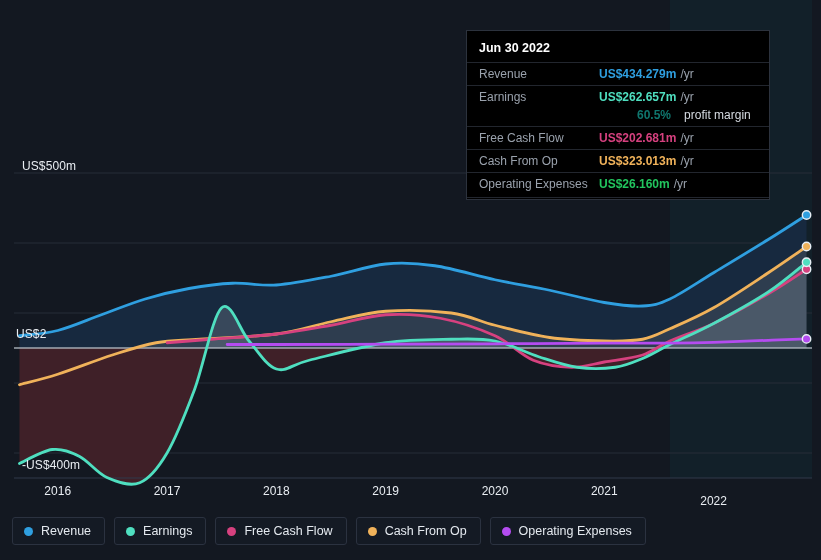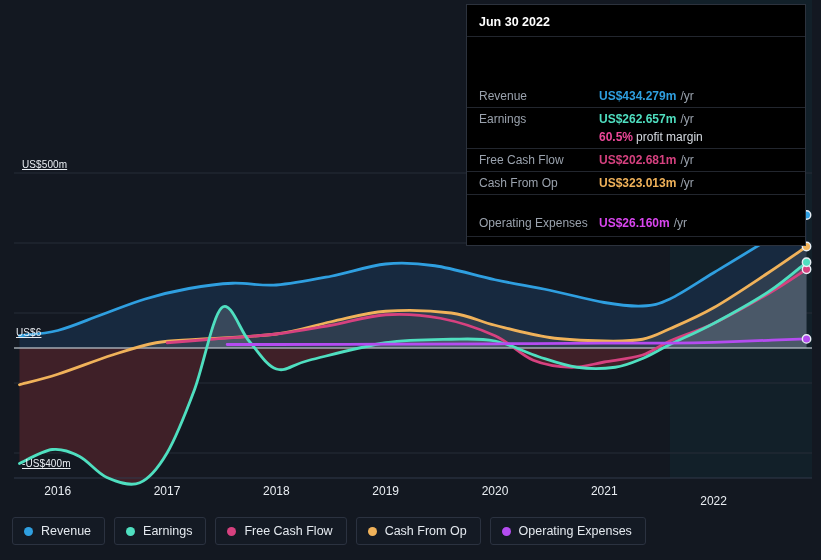--- a/index.html
+++ b/index.html
@@ -10,47 +10,47 @@
     overflow: hidden;
   }
   #root { position: relative; width: 821px; height: 560px; background: #131821; }
 
   
   .plot { position: absolute; left: 0; top: 0; width: 821px; height: 510px; }
   .plot svg { display: block; }
 
   
   .ylabel {
-    position: absolute; color: #e9edf2; font-size: 10px;
-    letter-spacing: .1px; white-space: nowrap; text-decoration: underline;
+    position: absolute; color: #e9edf2; font-size: 12px;
+    letter-spacing: .1px; white-space: nowrap;
   }
   .xlabel {
     position: absolute; color: #e9edf2; font-size: 12px;
     transform: translateX(-50%); white-space: nowrap;
   }
 
   
   .tooltip {
-    position: absolute; left: 466px; top: 4px; width: 340px;
+    position: absolute; left: 466px; top: 30px; width: 304px;
     background: #000; border: 1px solid #2c323d;
-    padding: 8px 0 7px 0; z-index: 20;
+    padding: 8px 0 0 0; z-index: 20;
   }
   .tt-title {
     color: #fff; font-size: 12.5px; font-weight: bold;
     padding: 2px 12px 7px 12px;
   }
   .tt-row {
     display: flex; align-items: baseline;
     border-top: 1px solid #22262e;
     padding: 4px 12px 4px 12px; font-size: 12px;
   }
   .tt-label { color: #9aa2ad; width: 120px; flex: 0 0 120px; }
   .tt-val { font-weight: bold; }
   .tt-unit { color: #9aa2ad; font-weight: normal; margin-left: 4px; }
-  .tt-sub { color: #d6dbe2; font-weight: normal; margin-left: 3px; }
+  .tt-sub { color: #d6dbe2; font-weight: normal; margin-left: 13px; }
   .tt-row.sub { border-top: none; padding-top: 0; }
   .tt-row.sub .tt-label { visibility: hidden; }
   .tt-foot { border-top: 1px solid #22262e; height: 2px; margin-top: 2px; }
 
   
   .legend {
     position: absolute; left: 12px; top: 517px;
     display: flex; gap: 9px; align-items: center;
   }
   .lg-item {
@@ -96,64 +96,64 @@
         <path d="M227.16,344.50C235.36,344.50 249.94,344.56 276.36,344.50C302.77,344.44 349.23,344.27 385.67,344.15C422.11,344.03 458.55,343.98 494.99,343.80C531.42,343.63 575.15,343.22 604.30,343.10C633.45,342.98 651.67,343.22 669.89,343.10C688.11,342.98 697.22,342.87 713.62,342.40C730.01,341.93 752.79,340.88 768.27,340.30C783.76,339.72 800.16,339.13 806.53,338.90" fill="none" stroke="#b44cf0" stroke-width="2.8" stroke-linecap="round" stroke-linejoin="round"></path>
         <circle cx="806.5342465753226" cy="215" r="4.2" fill="#2f9fe0" stroke="#e8eef5" stroke-width="1.4"></circle>
         <circle cx="806.5342465753226" cy="246.5" r="4.2" fill="#f0b25a" stroke="#e8eef5" stroke-width="1.4"></circle>
         <circle cx="806.5342465753226" cy="269.25" r="4.2" fill="#d6417f" stroke="#e8eef5" stroke-width="1.4"></circle>
         <circle cx="806.5342465753226" cy="262.25" r="4.2" fill="#4fdfc0" stroke="#e8eef5" stroke-width="1.4"></circle>
         <circle cx="806.5342465753226" cy="338.9" r="4.2" fill="#b44cf0" stroke="#e8eef5" stroke-width="1.4"></circle>
       </svg>
   </div>
 
   <div class="ylabel" style="left:22px; top:159px;">US$500m</div>
-  <div class="ylabel" style="left:16px; top:327px;">US$6</div>
+  <div class="ylabel" style="left:16px; top:327px;">US$2</div>
   <div class="ylabel" style="left:22px; top:458px;">-US$400m</div>
 
   <div id="xlabels">
       <div class="xlabel" style="left: 57.726px; top: 484px;">2016</div>
       <div class="xlabel" style="left: 167.041px; top: 484px;">2017</div>
       <div class="xlabel" style="left: 276.356px; top: 484px;">2018</div>
       <div class="xlabel" style="left: 385.671px; top: 484px;">2019</div>
       <div class="xlabel" style="left: 494.986px; top: 484px;">2020</div>
       <div class="xlabel" style="left: 604.301px; top: 484px;">2021</div>
       <div class="xlabel" style="left: 713.616px; top: 494px;">2022</div>
     </div>
 
   <div class="tooltip">
     <div class="tt-title">Jun 30 2022</div>
     <div id="tt-rows">
         <div class="tt-row">
           <div class="tt-label">Revenue</div>
-          <div class="tt-val" style="color: rgb(47, 159, 224); margin-top: 48px;">US$434.279m</div>
+          <div class="tt-val" style="color: rgb(47, 159, 224);">US$434.279m</div>
           <span class="tt-unit">/yr</span>
         </div>
         <div class="tt-row">
           <div class="tt-label">Earnings</div>
           <div class="tt-val" style="color: rgb(79, 223, 192);">US$262.657m</div>
           <span class="tt-unit">/yr</span>
         </div>
         <div class="tt-row sub">
           <div class="tt-label">&nbsp;</div>
-          <div class="tt-val" style="color: #ec4899;">60.5%</div>
+          <div class="tt-val" style="color: #0f766e; margin-left: 38px;">60.5%</div>
           <span class="tt-sub">profit margin</span>
         </div>
         <div class="tt-row">
           <div class="tt-label">Free Cash Flow</div>
           <div class="tt-val" style="color: rgb(214, 65, 127);">US$202.681m</div>
           <span class="tt-unit">/yr</span>
         </div>
         <div class="tt-row">
           <div class="tt-label">Cash From Op</div>
           <div class="tt-val" style="color: rgb(240, 178, 90);">US$323.013m</div>
           <span class="tt-unit">/yr</span>
         </div>
         <div class="tt-row">
           <div class="tt-label">Operating Expenses</div>
-          <div class="tt-val" style="color: #d946ef; margin-top: 17px;">US$26.160m</div>
+          <div class="tt-val" style="color: #22c55e;">US$26.160m</div>
           <span class="tt-unit">/yr</span>
         </div>
       </div>
     <div class="tt-foot"></div>
   </div>
 
   <div class="legend" id="legend">
       <div class="lg-item">
         <span class="lg-dot" style="background: rgb(47, 159, 224);"></span>
         <span class="lg-text">Revenue</span>

